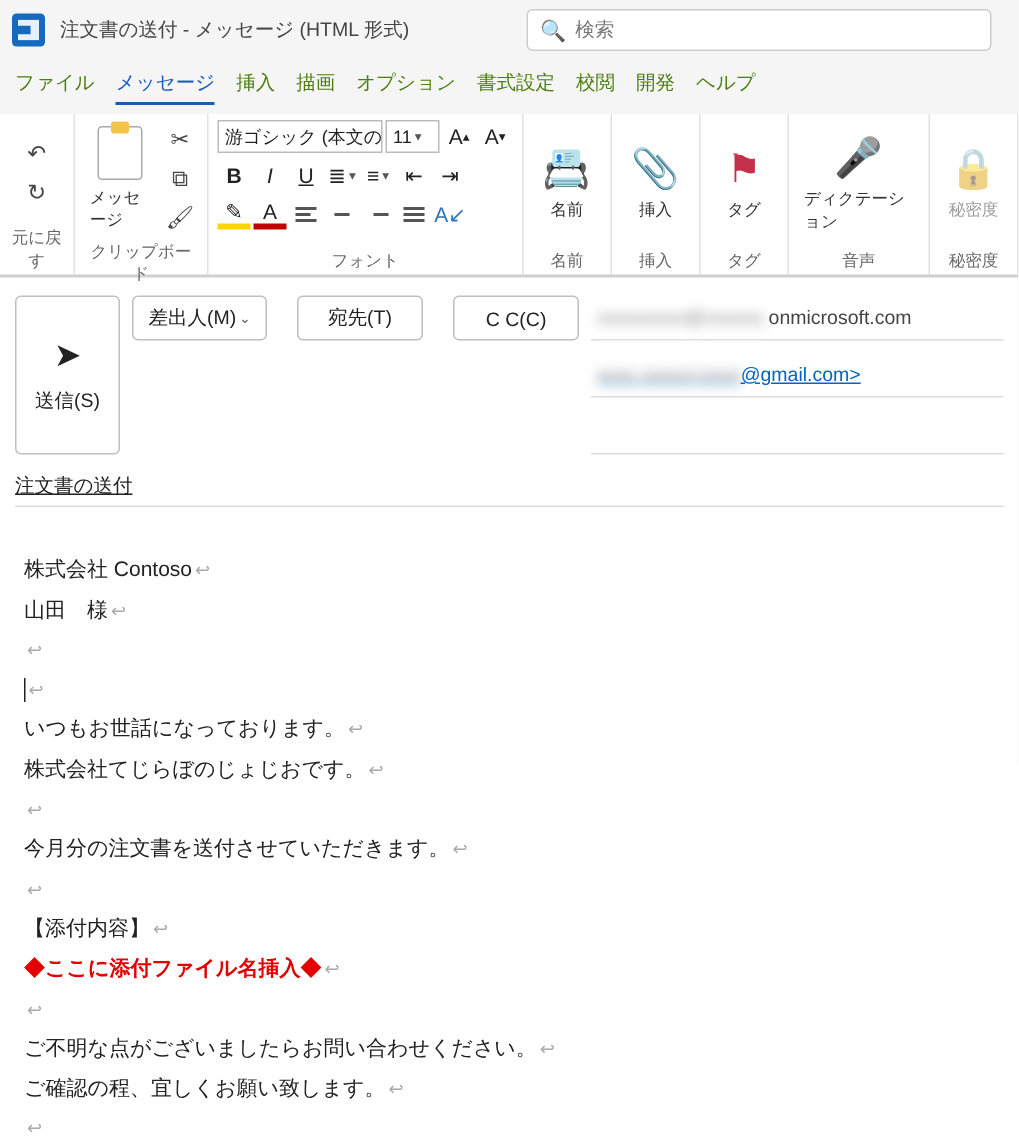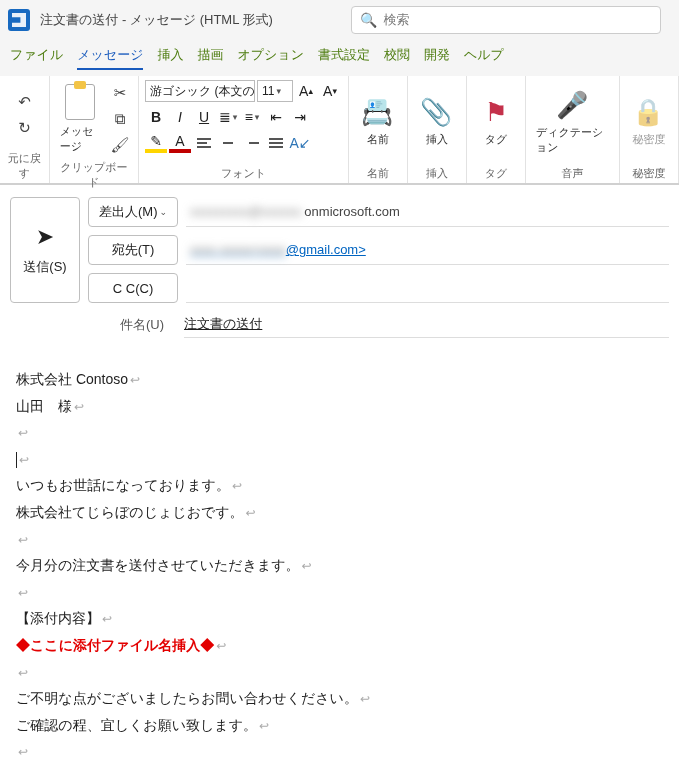--- a/index.html
+++ b/index.html
@@ -50,21 +50,21 @@
 .lines.left span:nth-child(2){ width:70%; }
 .lines.center span{ margin:0 auto; } .lines.center span:nth-child(2){ width:70%; }
 .lines.right span{ margin-left:auto; } .lines.right span:nth-child(2){ width:70%; }
 .lines.both span{ width:100%; }
 
 
 .compose { background: #fff; border-top: 1px solid #d0d0d0; padding: 12px 10px; }
 .compose-header { display: flex; gap: 8px; }
 .sendbox { border: 1px solid #bfbfbf; border-radius: 4px; width: 70px; display:flex; flex-direction:column; align-items:center; justify-content:center; gap:8px; padding:8px 0; }
 .sendarrow { font-size: 22px; }
-.fieldcol { display:flex; flex-direction:column; gap:8px; }
+.fieldcol { display:flex; flex-direction:row; gap:20px; }
 .fieldbtn { border:1px solid #bfbfbf; border-radius:4px; height:30px; min-width:84px; display:flex; align-items:center; justify-content:center; padding:0 10px; font-size:13px; cursor:pointer; }
 .valcol { flex:1; display:flex; flex-direction:column; gap:8px; }
 .fieldval { height:30px; border-bottom:1px solid #ddd; display:flex; align-items:center; color:#444; padding-left:4px; }
 .link { color:#0064c1; text-decoration:underline; }
 .subj-row { display:flex; align-items:center; gap:10px; margin-top:8px; }
 .subj-label { width:164px; text-align:right; padding-right:10px; color:#555; font-size:13px; }
 .subj-val { flex:1; border-bottom:1px solid #ddd; padding:4px 0;text-decoration:underline; }
 
 
 .mailbody { background:#fff; padding:16px 16px; font-size:14px; line-height:1.9; font-family:"Yu Gothic", "游ゴシック", sans-serif; }
@@ -262,21 +262,20 @@
           <span class="blurred">xxxxxxxxx@xxxxxx.</span>
           <span>onmicrosoft.com</span>
         </div>
       <div class="fieldval">
           <span class="link"><span class="blurred">xxxx xxxxx&lt;xxxx</span><span>@gmail.com&gt;</span></span>
         </div>
       <div class="fieldval"></div>
     </div>
   </div>
   <div class="subj-row">
-    <div class="subj-label">件名(U)</div>
     <div class="subj-val"><span>注文書の送付</span></div>
   </div>
 </div>
 
 <div class="mailbody">
   <div><span>株式会社 Contoso</span><span class="ret">↩</span></div>
   <div><span>山田　様</span><span class="ret">↩</span></div>
   <div><span class="ret">↩</span></div>
   <div><span class="cursor"></span><span class="ret">↩</span></div>
   <div><span>いつもお世話になっております。</span><span class="ret">↩</span></div>

